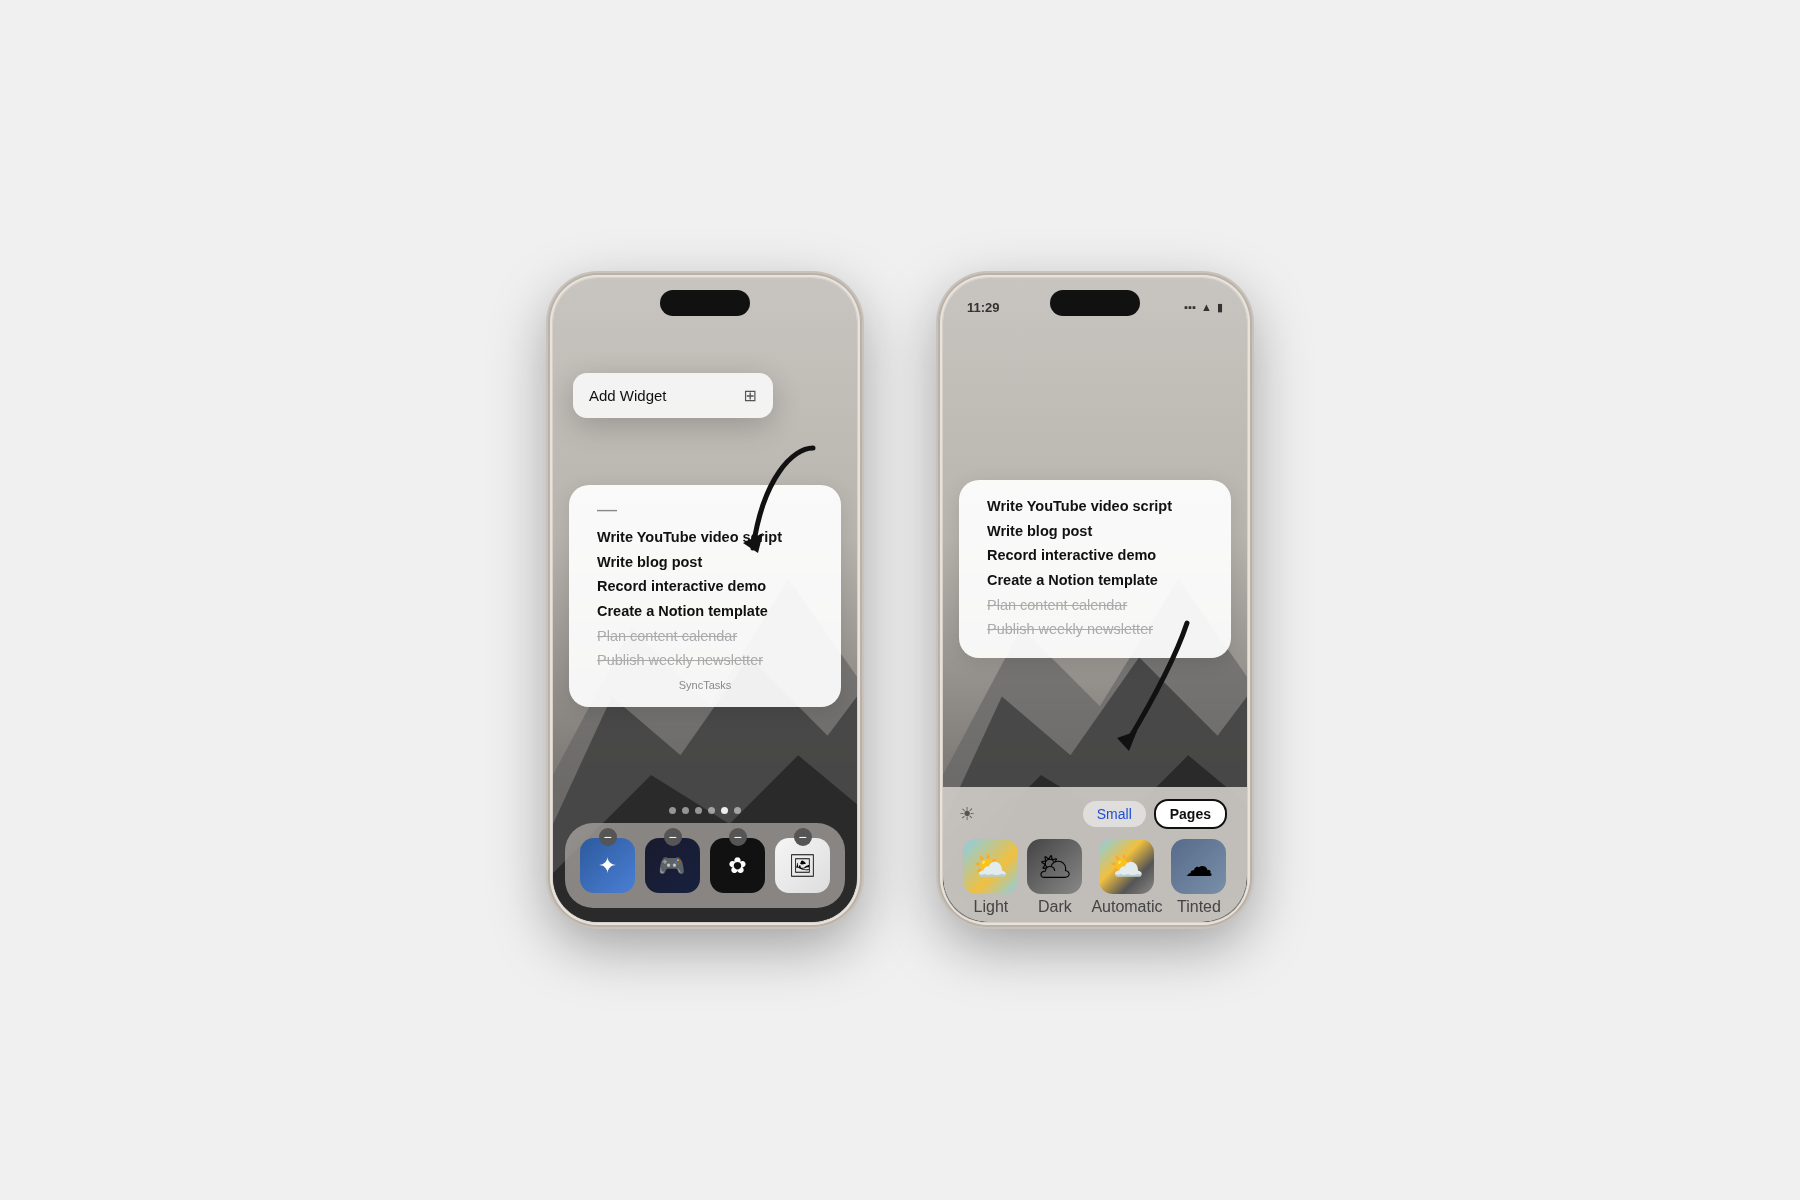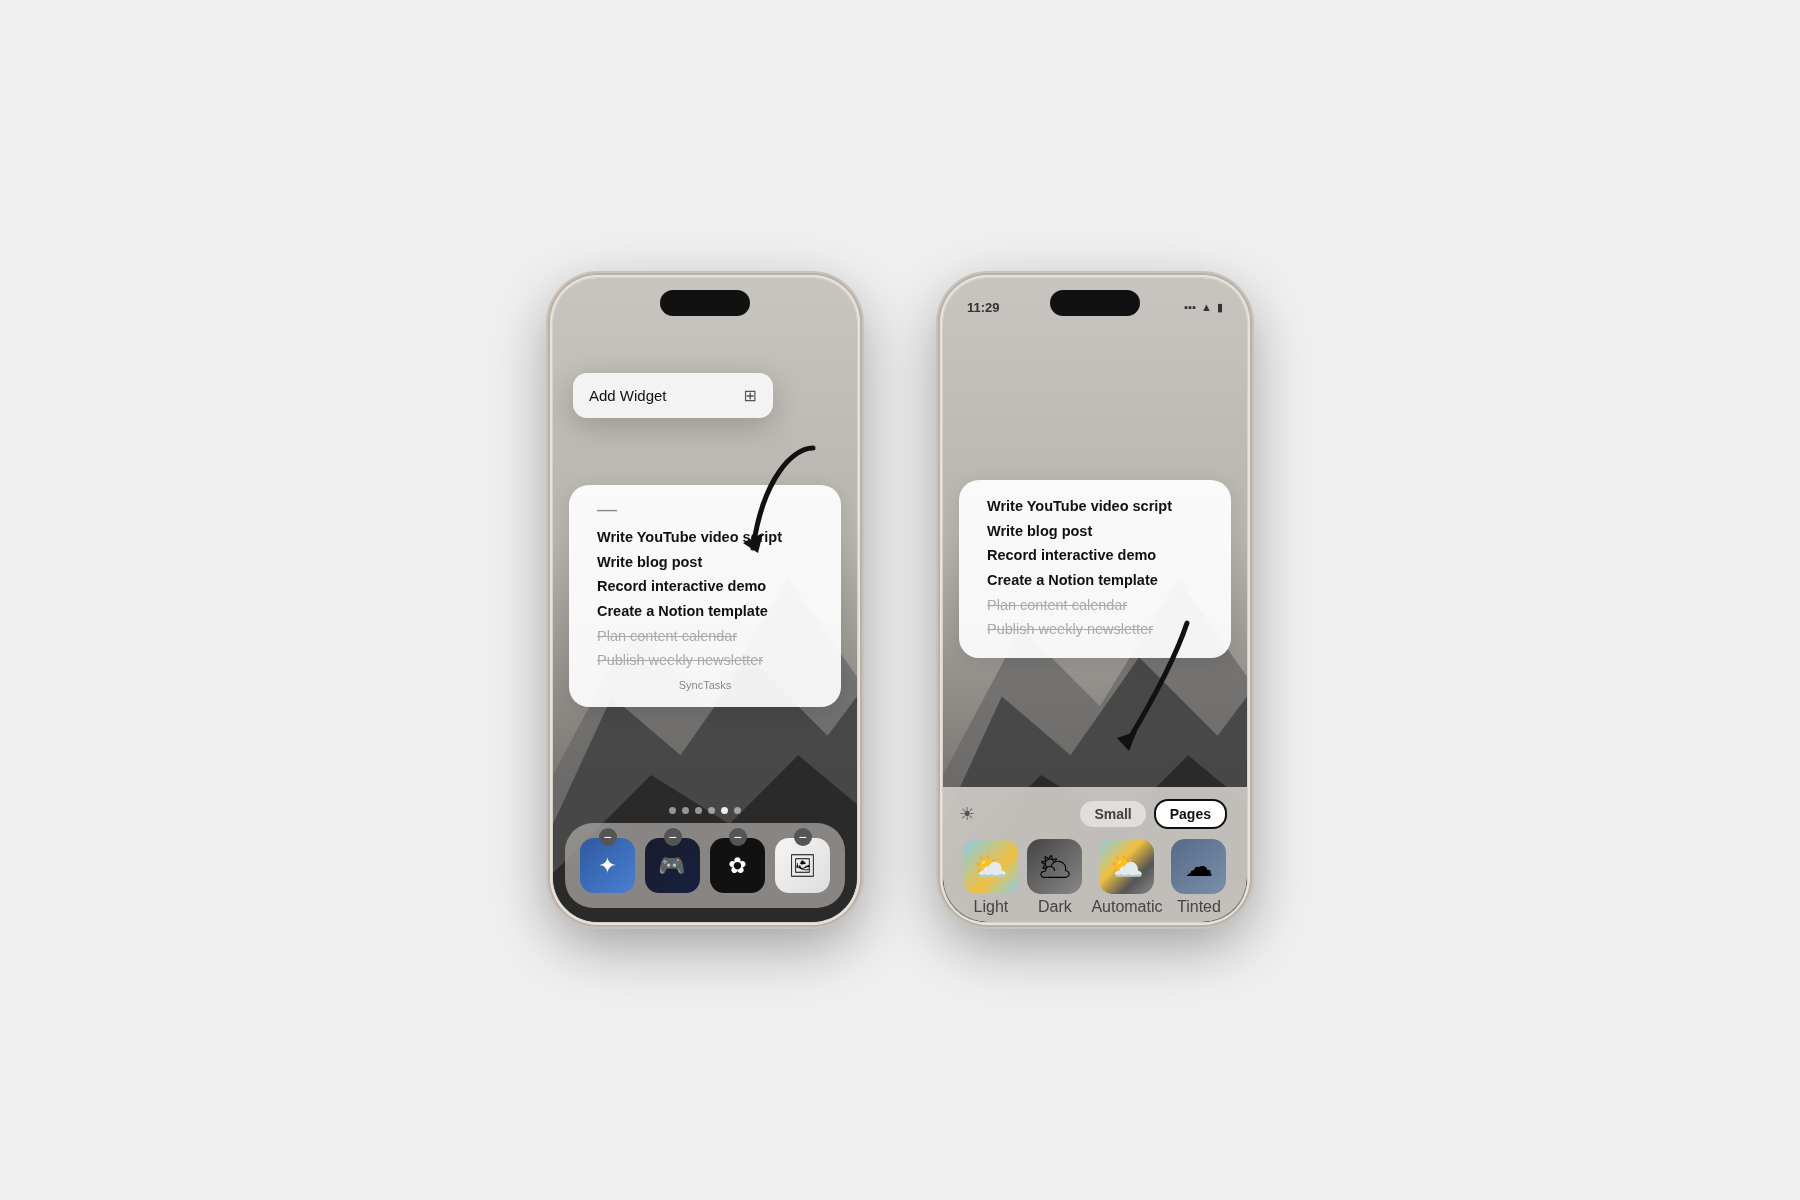--- a/index.html
+++ b/index.html
@@ -304,25 +304,25 @@
     .sun-icon {
       font-size: 18px;
       color: #555;
       margin-right: auto;
     }
 
     .size-btn {
       padding: 5px 14px;
       border-radius: 14px;
       font-size: 14px;
-      font-weight: 700;
+      font-weight: 400;
       border: none;
       cursor: pointer;
       background: rgba(255,255,255,0.5);
-      color: #404040;
+      color: #1d4ed8;
     }
 
     .size-btn.active {
       background: white;
       color: #111;
       font-weight: 600;
       border: 2px solid #111;
     }
 
     .style-options {

